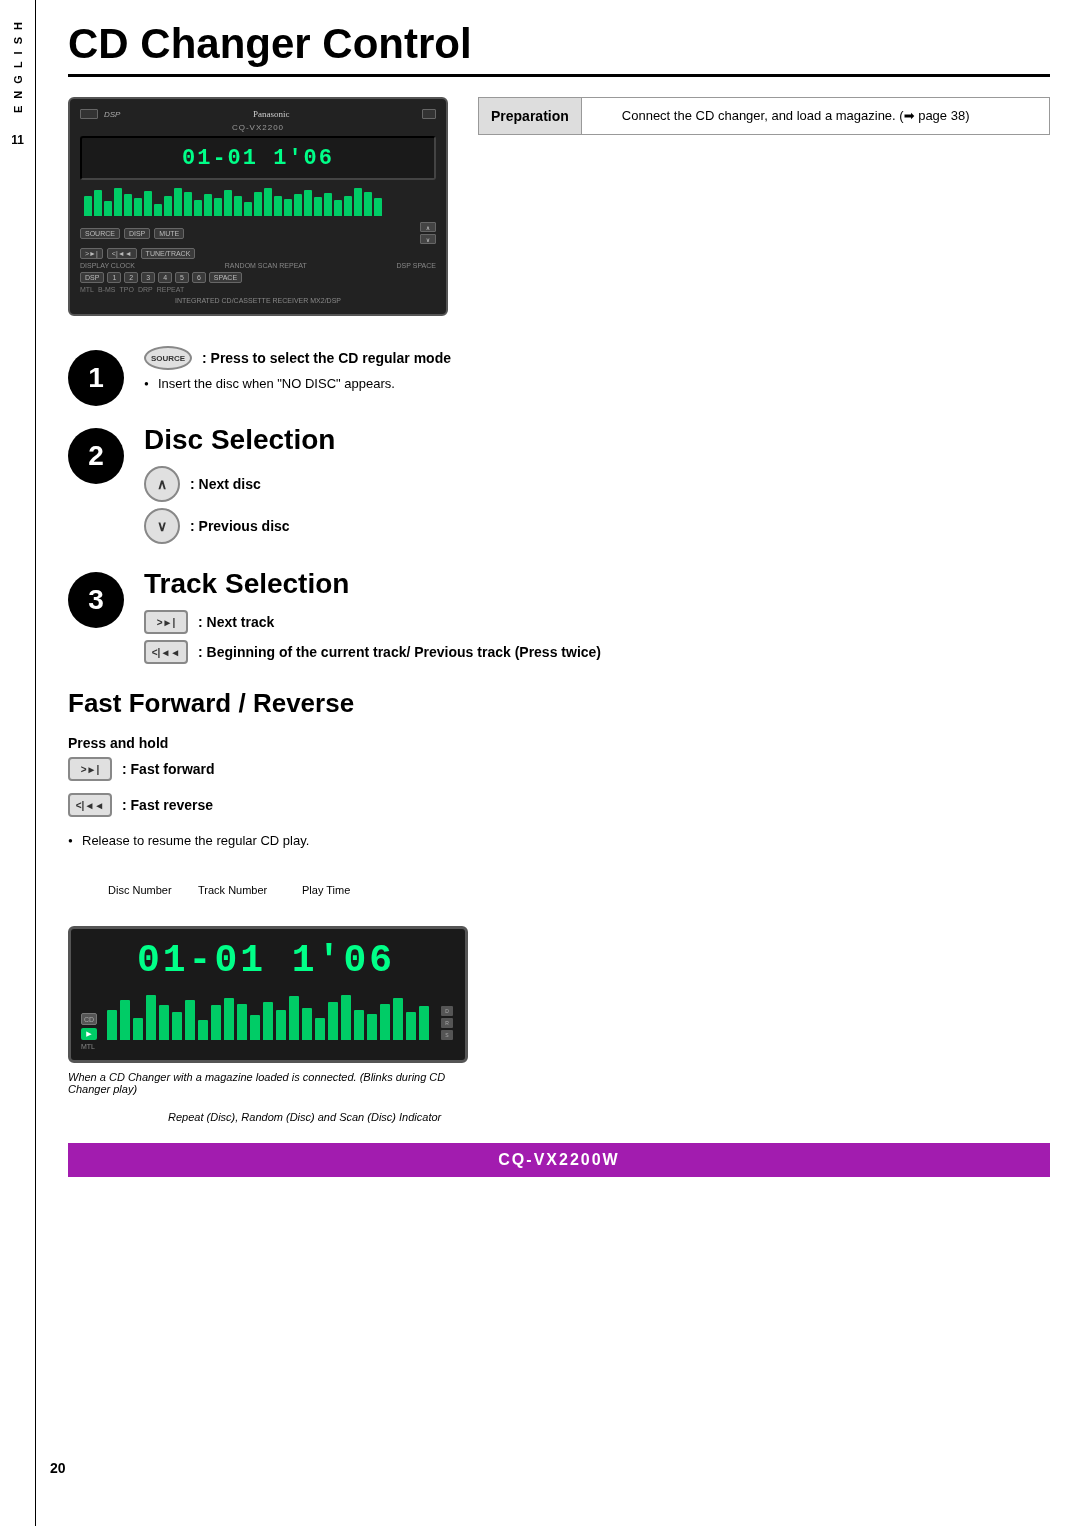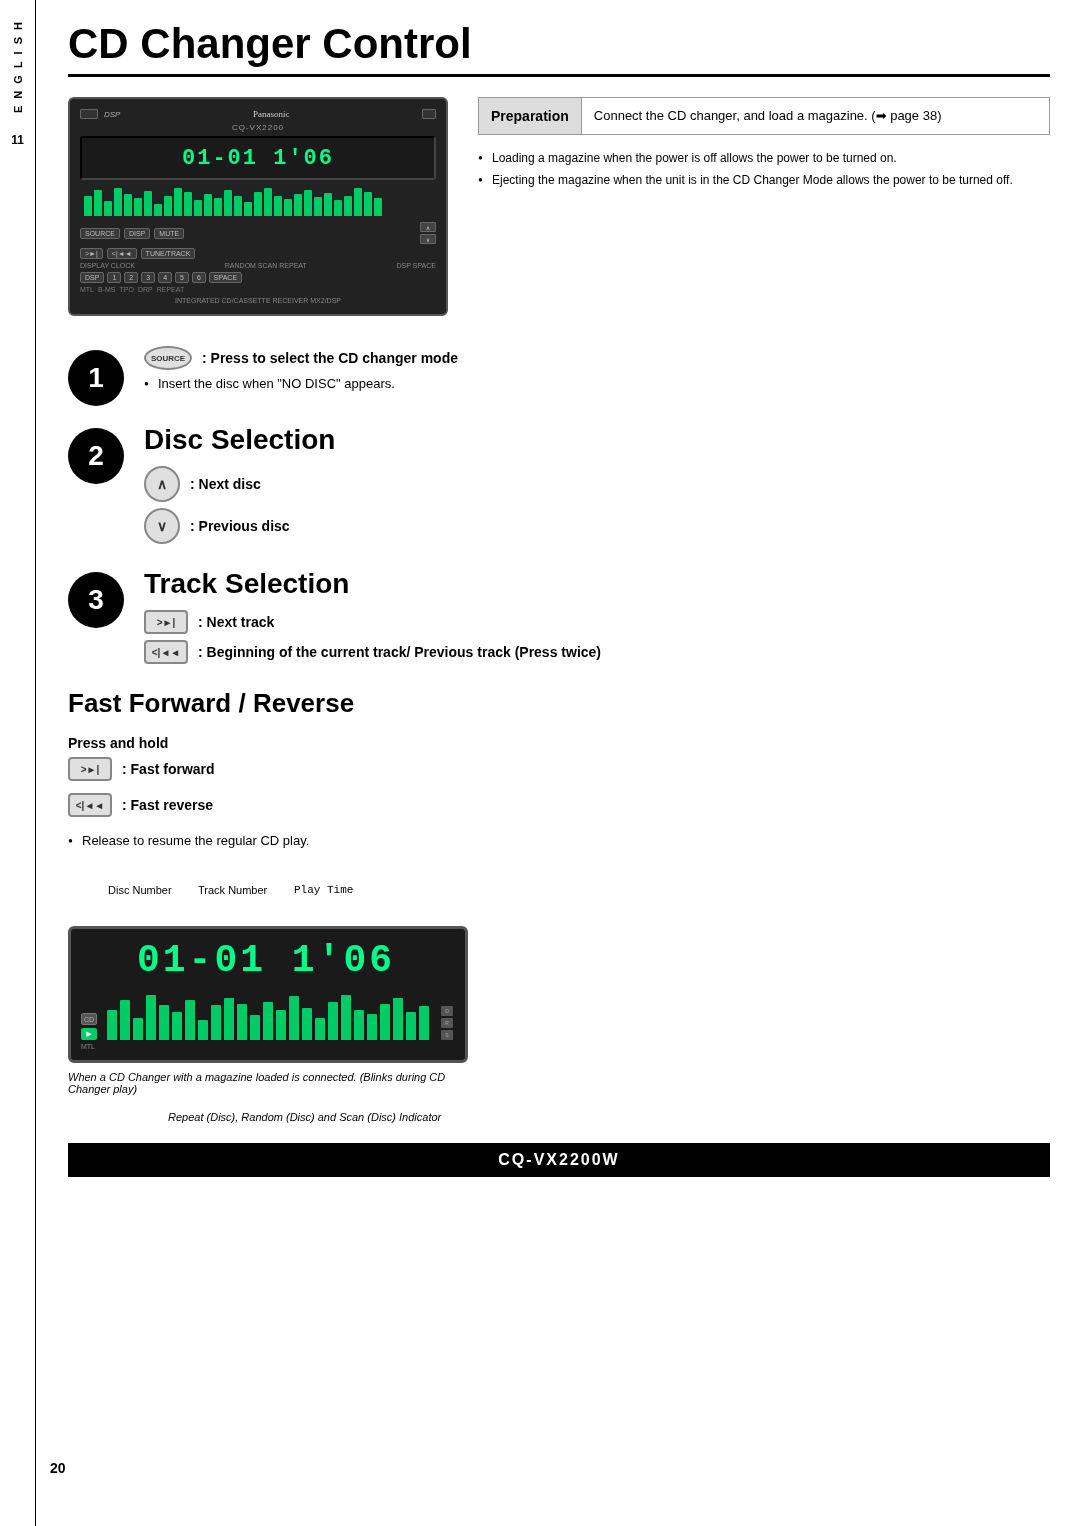--- a/index.html
+++ b/index.html
@@ -129,20 +129,21 @@
       display: flex;
       align-items: center;
       white-space: nowrap;
       border-right: 1px solid #999;
     }
     .prep-text {
       padding: 8px 12px;
       font-size: 13px;
       color: #000;
       line-height: 1.5;
+      margin-left: 28px;
     }
 
     .notes-section {
       margin-top: 6px;
     }
     .notes-title {
       font-size: 13px;
       font-weight: bold;
       color: #000;
       margin-bottom: 4px;
@@ -320,21 +321,21 @@
       padding: 0 6px;
     }
     .big-eq-bar {
       background: #00cc66;
       width: 10px;
       border-radius: 1px 1px 0 0;
     }
 
     
     .bottom-bar {
-      background: #000000;
+      background: #a21caf;
       color: #fff;
       text-align: center;
       padding: 8px;
       font-size: 16px;
       font-weight: bold;
       letter-spacing: 2px;
       margin-top: 20px;
     }
 
     .bold-text {
@@ -466,36 +467,32 @@
 
       <div style="text-align:center;color:#888;font-size:7px;margin-top:4px;">INTEGRATED CD/CASSETTE RECEIVER MX2/DSP</div>
     </div>
 
     <div class="prep-section">
       <div class="prep-box">
         <div class="prep-label">Preparation</div>
         <div class="prep-text">Connect the CD changer, and load a magazine. (➡ page 38)</div>
       </div>
       <div class="notes-section">
-        <ul class="notes-list">
-          <li>Loading a magazine when the power is off allows the power to be turned on.</li>
-          <li>Ejecting the magazine when the unit is in the CD Changer Mode allows the power to be turned off.</li>
-        </ul>
       </div>
     </div>
   </div>
 
   <div class="section-block">
     <div class="section-num">1</div>
     <div class="section-content">
       <div class="section-item">
         <div class="btn-icon-source">
           <span style="font-size:8px;font-weight:bold;">SOURCE</span>
         </div>
-        <span class="section-desc bold-text">: Press to select the CD changer mode</span>
+        <span class="section-desc bold-text">: Press to select the CD regular mode</span>
       </div>
       <div class="section-note">Insert the disc when "NO DISC" appears.</div>
     </div>
   </div>
 
   <div class="section-block">
     <div class="section-num">2</div>
     <div class="section-content">
       <div class="section-title">Disc Selection</div>
       <div class="section-item">
@@ -554,21 +551,21 @@
       <span>Release to resume the regular CD play.</span>
     </div>
   </div>
 
   <div class="bottom-section">
     <div class="bottom-display-container">
 
       <div style="position:relative;height:40px;font-size:11px;color:#000;margin-bottom:2px;">
         <span style="position:absolute;left:40px;">Disc Number</span>
         <span style="position:absolute;left:130px;">Track Number</span>
-        <span style="position:absolute;left:226px;font-family:Liberation Mono, monospace;">Play Time</span>
+        <span style="position:absolute;left:234px;">Play Time</span>
       </div>
 
       <div class="big-display">
         <div class="big-display-screen">
           <span>01-01  1'06</span>
         </div>
 
         <div style="display:flex;gap:0;align-items:flex-end;position:relative;">
 
           <div style="display:flex;flex-direction:column;gap:3px;margin-right:4px;">

